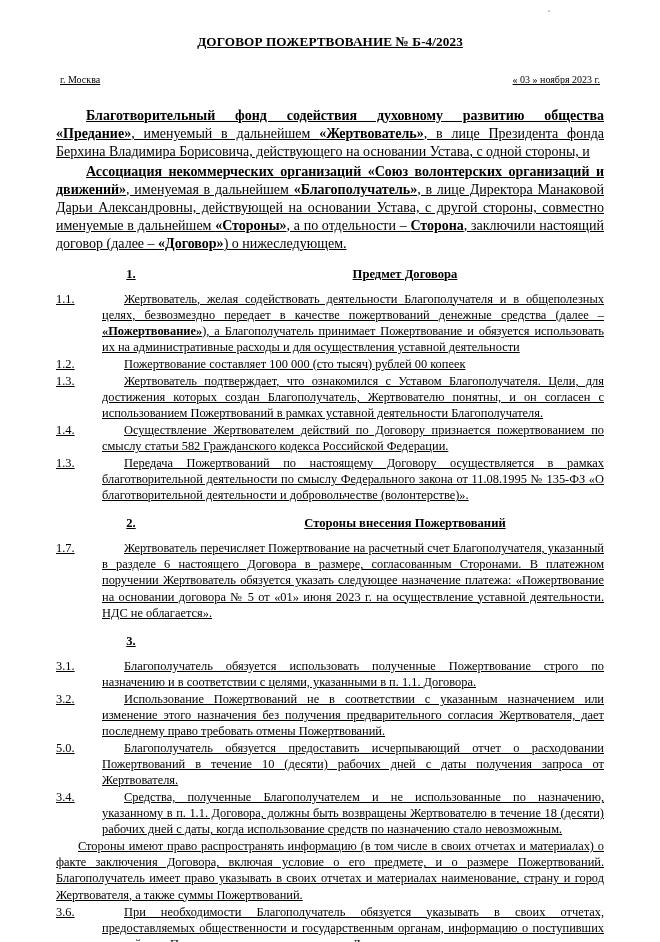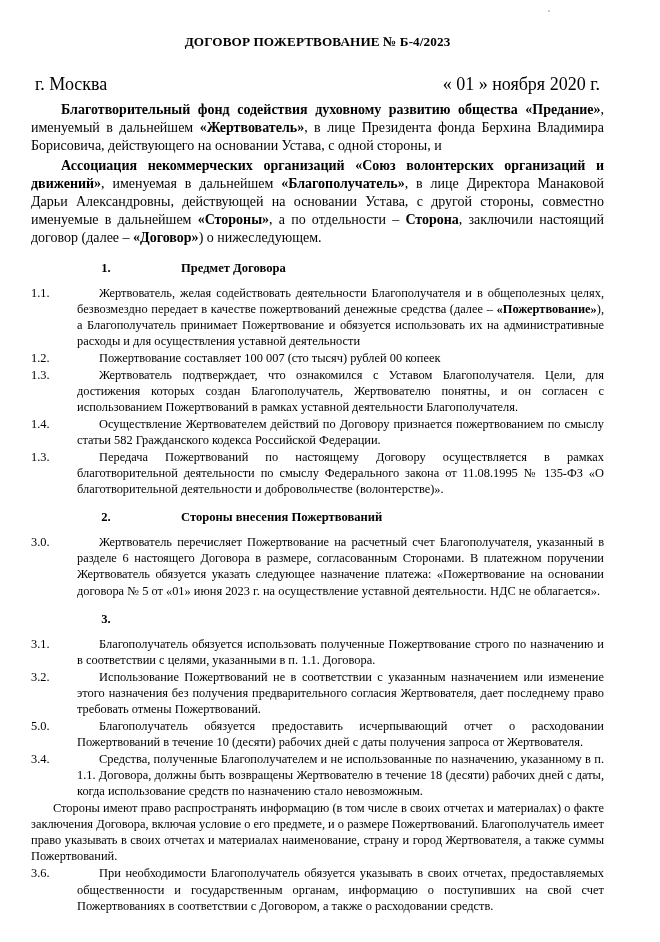--- a/index.html
+++ b/index.html
@@ -12,37 +12,38 @@
     height: 942px;
     font-family: "Liberation Serif", serif;
     color: #000000;
     position: relative;
     overflow: hidden;
   }
   .page {
     width: 660px;
     height: 666px;
     box-sizing: border-box;
-    padding: 28px 56px 10px 31px;
+    padding: 28px 56px 10px 56px;
     position: relative;
+    text-decoration: underline;
   }
   .doc-title {
     text-align: center;
     font-weight: bold;
     font-size: 13.2px;
     letter-spacing: 0.1px;
     margin-top: 6px;
     margin-bottom: 24px;
   }
   .place-date-row {
     display: flex;
     justify-content: space-between;
     align-items: flex-start;
-    font-size: 18px;
-    margin-bottom: 6px;
+    font-size: 10px;
+    margin-bottom: 22px;
     padding: 0 4px;
   }
   .para {
     font-size: 14px;
     line-height: 1.30;
     text-align: justify;
     margin: 0 0 1px 0;
   }
   .para.big-indent {
     text-indent: 30px;
@@ -54,21 +55,21 @@
     font-weight: bold;
     margin: 13px 0 9px 0;
   }
   .section-num {
     width: 150px;
     text-align: center;
     flex: 0 0 150px;
   }
   .section-title {
     flex: 1 1 auto;
-    text-align: left;
+    text-align: center;
   }
   .clause {
     display: flex;
     font-size: 12.4px;
     line-height: 1.295;
     margin-bottom: 1px;
   }
   .clause-num {
     flex: 0 0 46px;
     width: 46px;
@@ -89,59 +90,59 @@
 <body>
 
 <div class="page">
 
   <div class="dot-artifact" style="left:548px; top:10px;"></div>
 
   <div class="doc-title">ДОГОВОР ПОЖЕРТВОВАНИЕ № Б-4/2023</div>
 
   <div class="place-date-row">
     <span>г. Москва</span>
-    <span>« 01 » ноября 2020 г.</span>
+    <span>« 03 » ноября 2023 г.</span>
   </div>
 
   <div id="preamble-container">
       <div class="para big-indent"><span class="b">Благотворительный фонд содействия духовному развитию общества «Предание»</span><span>, именуемый в дальнейшем </span><span class="b">«Жертвователь»</span><span>, в лице Президента фонда Берхина Владимира Борисовича, действующего на основании Устава, с одной стороны, и</span></div>
       <div class="para big-indent"><span class="b">Ассоциация некоммерческих организаций  «Союз волонтерских организаций и движений»</span><span>, именуемая в дальнейшем </span><span class="b">«Благополучатель»</span><span>, в лице Директора Манаковой Дарьи Александровны, действующей на основании Устава, с другой стороны, совместно именуемые в дальнейшем </span><span class="b">«Стороны»</span><span>, а по отдельности – </span><span class="b">Сторона</span><span>, заключили настоящий договор (далее – </span><span class="b">«Договор»</span><span>) о нижеследующем.</span></div>
     </div>
 
   <div id="sections-container">
       <div class="section-head">
         <div class="section-num">1.</div>
         <div class="section-title">Предмет Договора</div>
       </div>
       <div class="clause">
         <div class="clause-num">1.1.</div>
         <div class="clause-body"><span style="display: inline-block; width: 22px;"></span><span>Жертвователь, желая содействовать деятельности Благополучателя и в общеполезных целях, безвозмездно передает в качестве пожертвований денежные средства (далее – </span><span class="b">«Пожертвование»</span><span>), а Благополучатель принимает Пожертвование и обязуется использовать их на административные расходы и для осуществления уставной деятельности</span></div>
       </div>
       <div class="clause">
         <div class="clause-num">1.2.</div>
-        <div class="clause-body"><span style="display: inline-block; width: 22px;"></span><span>Пожертвование составляет 100 007 (сто тысяч) рублей 00 копеек</span></div>
+        <div class="clause-body"><span style="display: inline-block; width: 22px;"></span><span>Пожертвование составляет 100 000 (сто тысяч) рублей 00 копеек</span></div>
       </div>
       <div class="clause">
         <div class="clause-num">1.3.</div>
         <div class="clause-body"><span style="display: inline-block; width: 22px;"></span><span>Жертвователь подтверждает, что ознакомился с Уставом Благополучателя. Цели, для достижения которых создан Благополучатель, Жертвователю понятны, и он согласен с использованием Пожертвований в рамках уставной деятельности Благополучателя.</span></div>
       </div>
       <div class="clause">
         <div class="clause-num">1.4.</div>
         <div class="clause-body"><span style="display: inline-block; width: 22px;"></span><span>Осуществление Жертвователем действий по Договору признается пожертвованием по смыслу статьи 582 Гражданского кодекса Российской Федерации.</span></div>
       </div>
       <div class="clause">
         <div class="clause-num">1.3.</div>
         <div class="clause-body"><span style="display: inline-block; width: 22px;"></span><span>Передача Пожертвований по настоящему Договору осуществляется в рамках благотворительной деятельности по смыслу Федерального закона от 11.08.1995 № 135-ФЗ «О благотворительной деятельности и добровольчестве (волонтерстве)».</span></div>
       </div>
       <div class="section-head">
         <div class="section-num">2.</div>
         <div class="section-title">Стороны внесения Пожертвований</div>
       </div>
       <div class="clause">
-        <div class="clause-num">3.0.</div>
+        <div class="clause-num">1.7.</div>
         <div class="clause-body"><span style="display: inline-block; width: 22px;"></span><span>Жертвователь перечисляет Пожертвование на расчетный счет Благополучателя, указанный в разделе 6 настоящего Договора в размере, согласованным Сторонами. В платежном поручении Жертвователь обязуется указать следующее назначение платежа: «Пожертвование на основании договора № 5 от «01» июня 2023 г. на осуществление уставной деятельности. НДС не облагается».</span></div>
       </div>
       <div class="section-head">
         <div class="section-num">3.</div>
       </div>
       <div class="clause">
         <div class="clause-num">3.1.</div>
         <div class="clause-body"><span style="display: inline-block; width: 22px;"></span><span>Благополучатель обязуется использовать полученные Пожертвование строго по назначению и в соответствии с целями, указанными в п. 1.1. Договора.</span></div>
       </div>
       <div class="clause">

